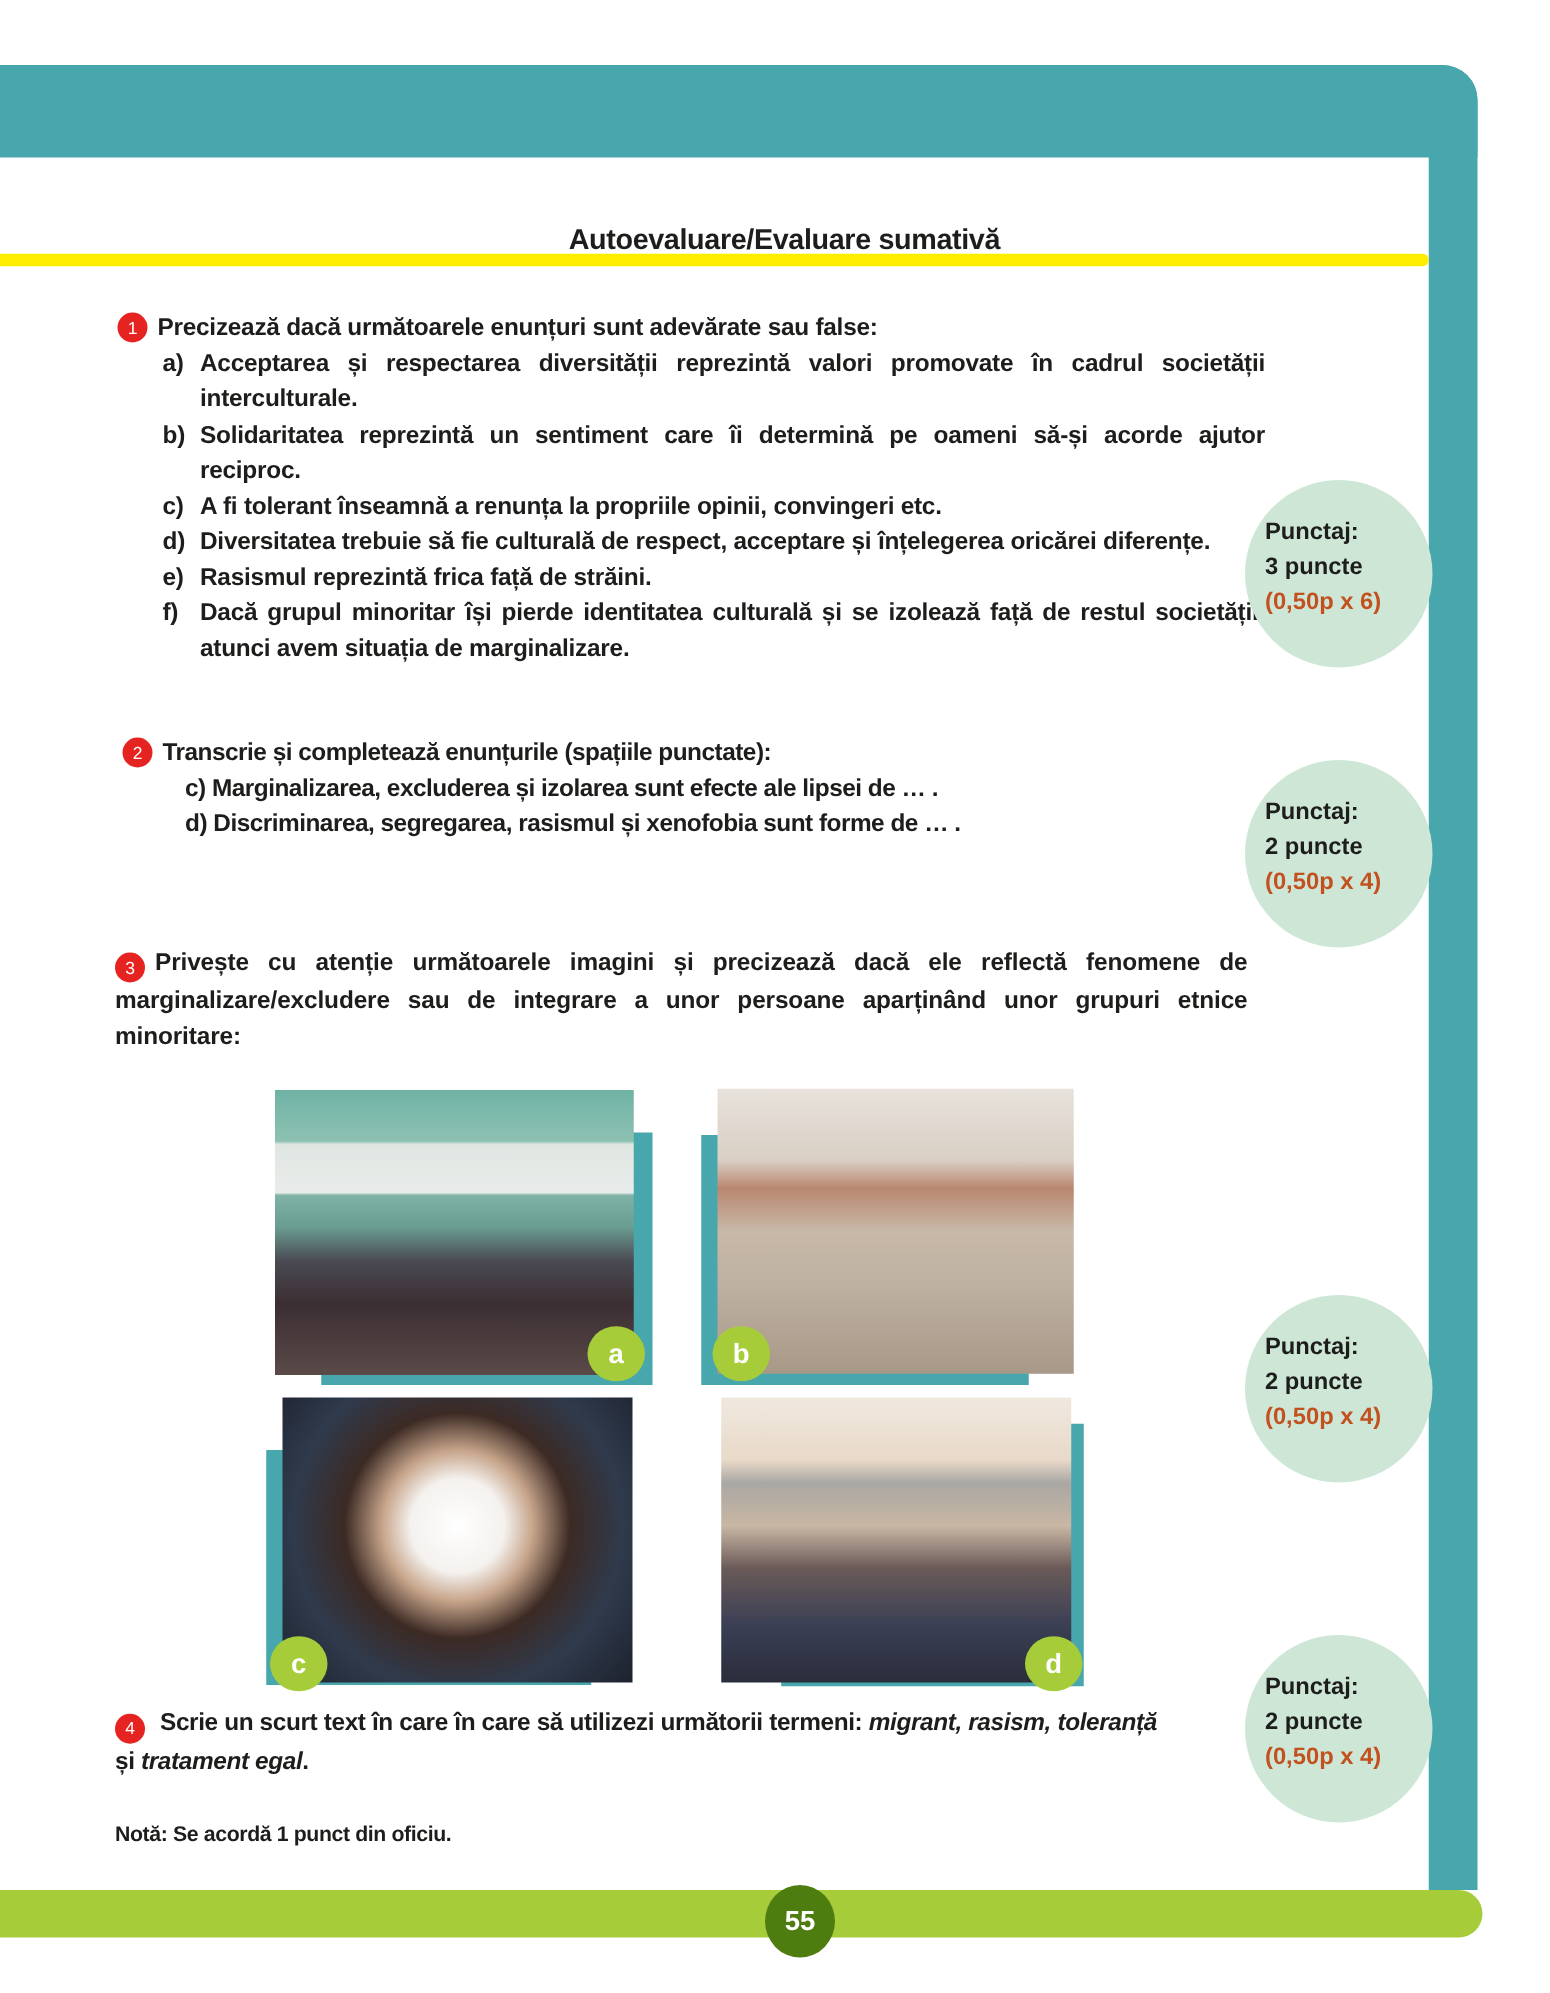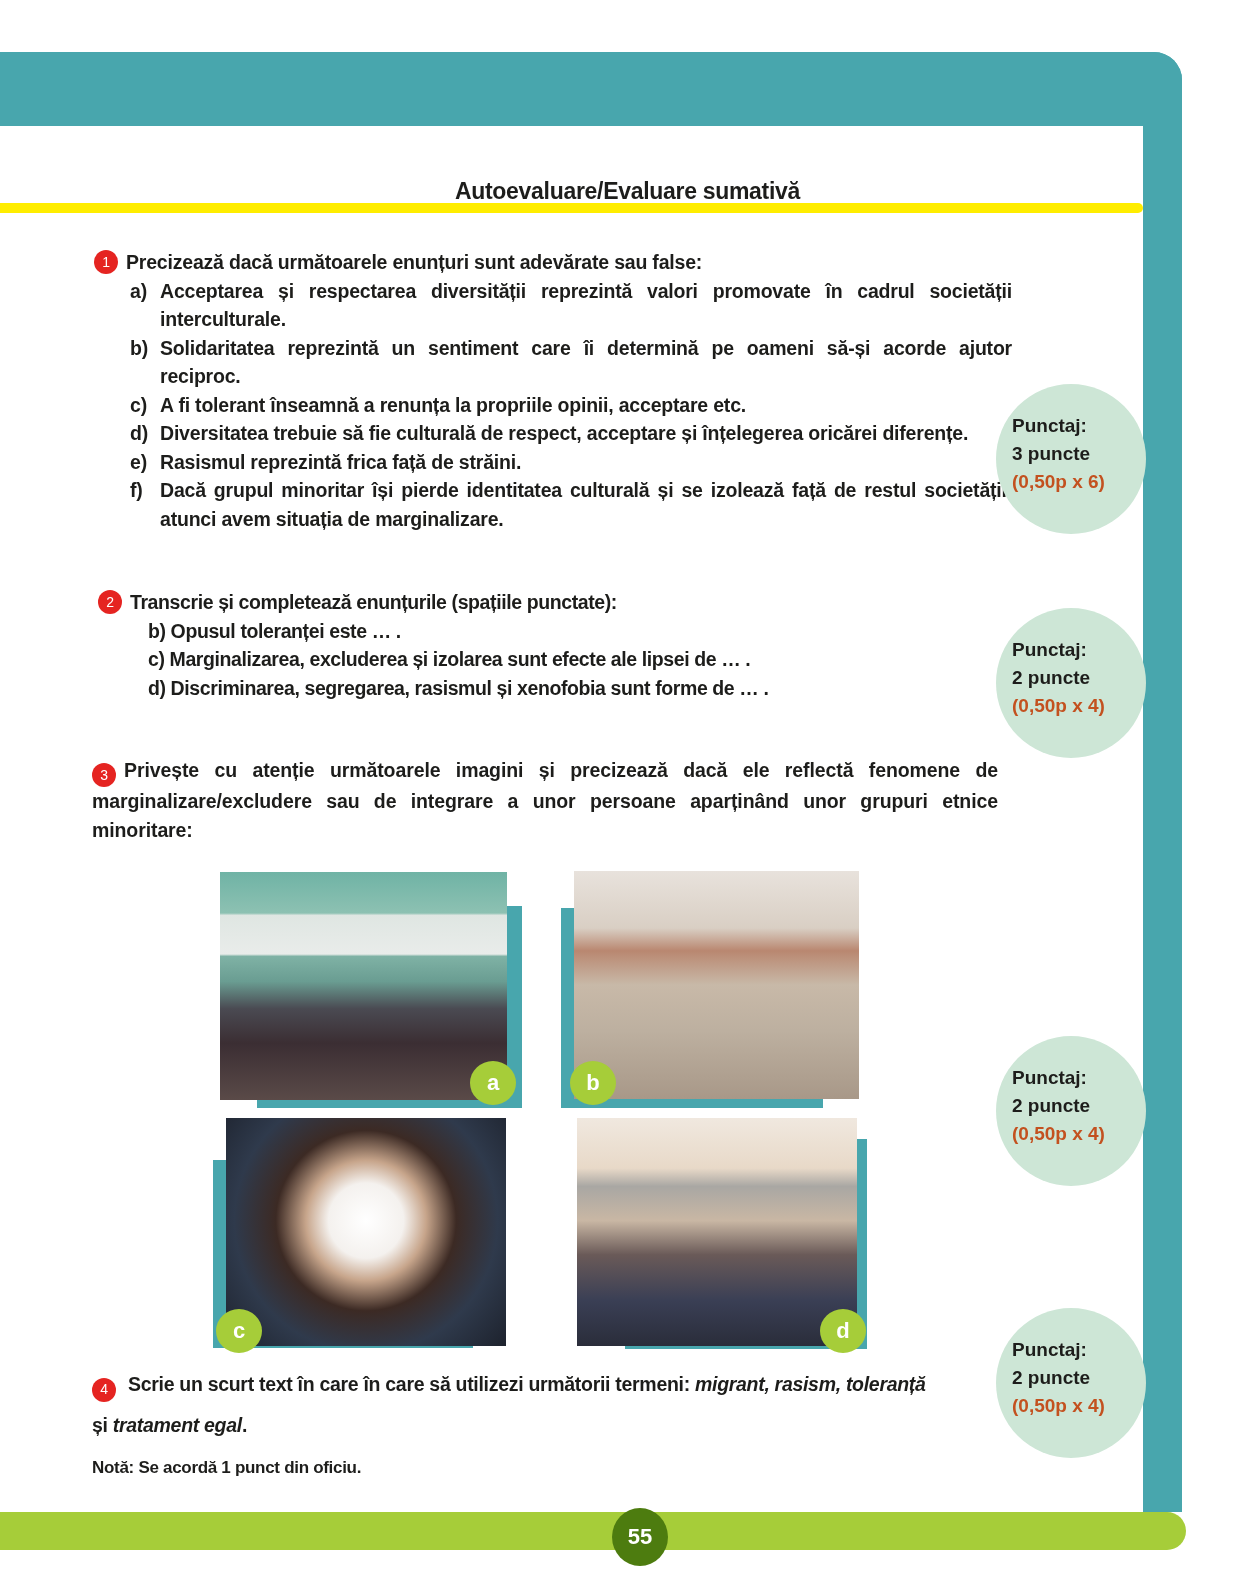--- a/index.html
+++ b/index.html
@@ -20,21 +20,21 @@
   .items { list-style: none; }
   .q1-items { padding-left: 38px; }
   .q1-items li { display: flex; text-align: justify; }
   .q1-items .lbl { width: 30px; flex-shrink: 0; }
   .q1-items .txt { flex: 1; }
   .q2-items { padding-left: 56px; }
   .q3-text { text-align: justify; }
 
   .sec2 { position: absolute; left: 92px; top: 588px; width: 920px; font-size: 19.5px; font-weight: bold; line-height: 28.5px; letter-spacing: -0.4px; }
   .sec3 { position: absolute; left: 92px; top: 756px; width: 906px; font-size: 19.5px; font-weight: bold; line-height: 28.5px; letter-spacing: -0.1px; }
-  .sec4 { position: absolute; left: 92px; top: 1364px; width: 906px; font-size: 19.5px; font-weight: bold; line-height: 41px; letter-spacing: -0.3px; }
+  .sec4 { position: absolute; left: 92px; top: 1364px; width: 906px; font-size: 19.5px; font-weight: bold; line-height: 29px; letter-spacing: -0.3px; }
   .sec4 em { font-style: italic; }
   .note { position: absolute; left: 92px; top: 1458px; font-size: 17px; font-weight: bold; letter-spacing: -0.3px; }
 
   .score { position: absolute; left: 996px; width: 150px; height: 150px; border-radius: 50%; background: #cde6d6; font-weight: bold; font-size: 19px; line-height: 28px; padding: 28px 0 0 16px; overflow: hidden; }
   .score span { display: block; }
   .score .calc { font-weight: normal; color: #c2410c; font-weight: bold; opacity: 0.9; }
 
   .photo { position: absolute; }
   .photo .frame { position: absolute; background: #48a6ad; }
   .photo .img { position: absolute; overflow: hidden; }
@@ -64,21 +64,21 @@
     <li>
         <span class="lbl">a)</span>
         <span class="txt">Acceptarea și respectarea diversității reprezintă valori promovate în cadrul societății interculturale.</span>
       </li>
     <li>
         <span class="lbl">b)</span>
         <span class="txt">Solidaritatea reprezintă un sentiment care îi determină pe oameni să-și acorde ajutor reciproc.</span>
       </li>
     <li>
         <span class="lbl">c)</span>
-        <span class="txt">A fi tolerant înseamnă a renunța la propriile opinii, acceptare etc.</span>
+        <span class="txt">A fi tolerant înseamnă a renunța la propriile opinii, convingeri etc.</span>
       </li>
     <li>
         <span class="lbl">d)</span>
         <span class="txt">Diversitatea trebuie să fie culturală de respect, acceptare și înțelegerea oricărei diferențe.</span>
       </li>
     <li>
         <span class="lbl">e)</span>
         <span class="txt">Rasismul reprezintă frica față de străini.</span>
       </li>
     <li>
@@ -93,21 +93,20 @@
   <span>3 puncte</span>
   <span class="calc">(0,50p x 6)</span>
 </div>
 
 <section class="sec2">
   <div class="q-head">
     <span class="num-badge" style="margin-left:6px;">2</span>
     <span>Transcrie și completează enunțurile (spațiile punctate):</span>
   </div>
   <ul class="items q2-items">
-    <li>b) Opusul toleranței este … .</li>
     <li>c) Marginalizarea, excluderea și izolarea sunt efecte ale lipsei de … .</li>
     <li>d) Discriminarea, segregarea, rasismul și xenofobia sunt forme de … .</li>
   </ul>
 </section>
 
 <div class="score" style="top:608px;">
   <span>Punctaj:</span>
   <span>2 puncte</span>
   <span class="calc">(0,50p x 4)</span>
 </div>

